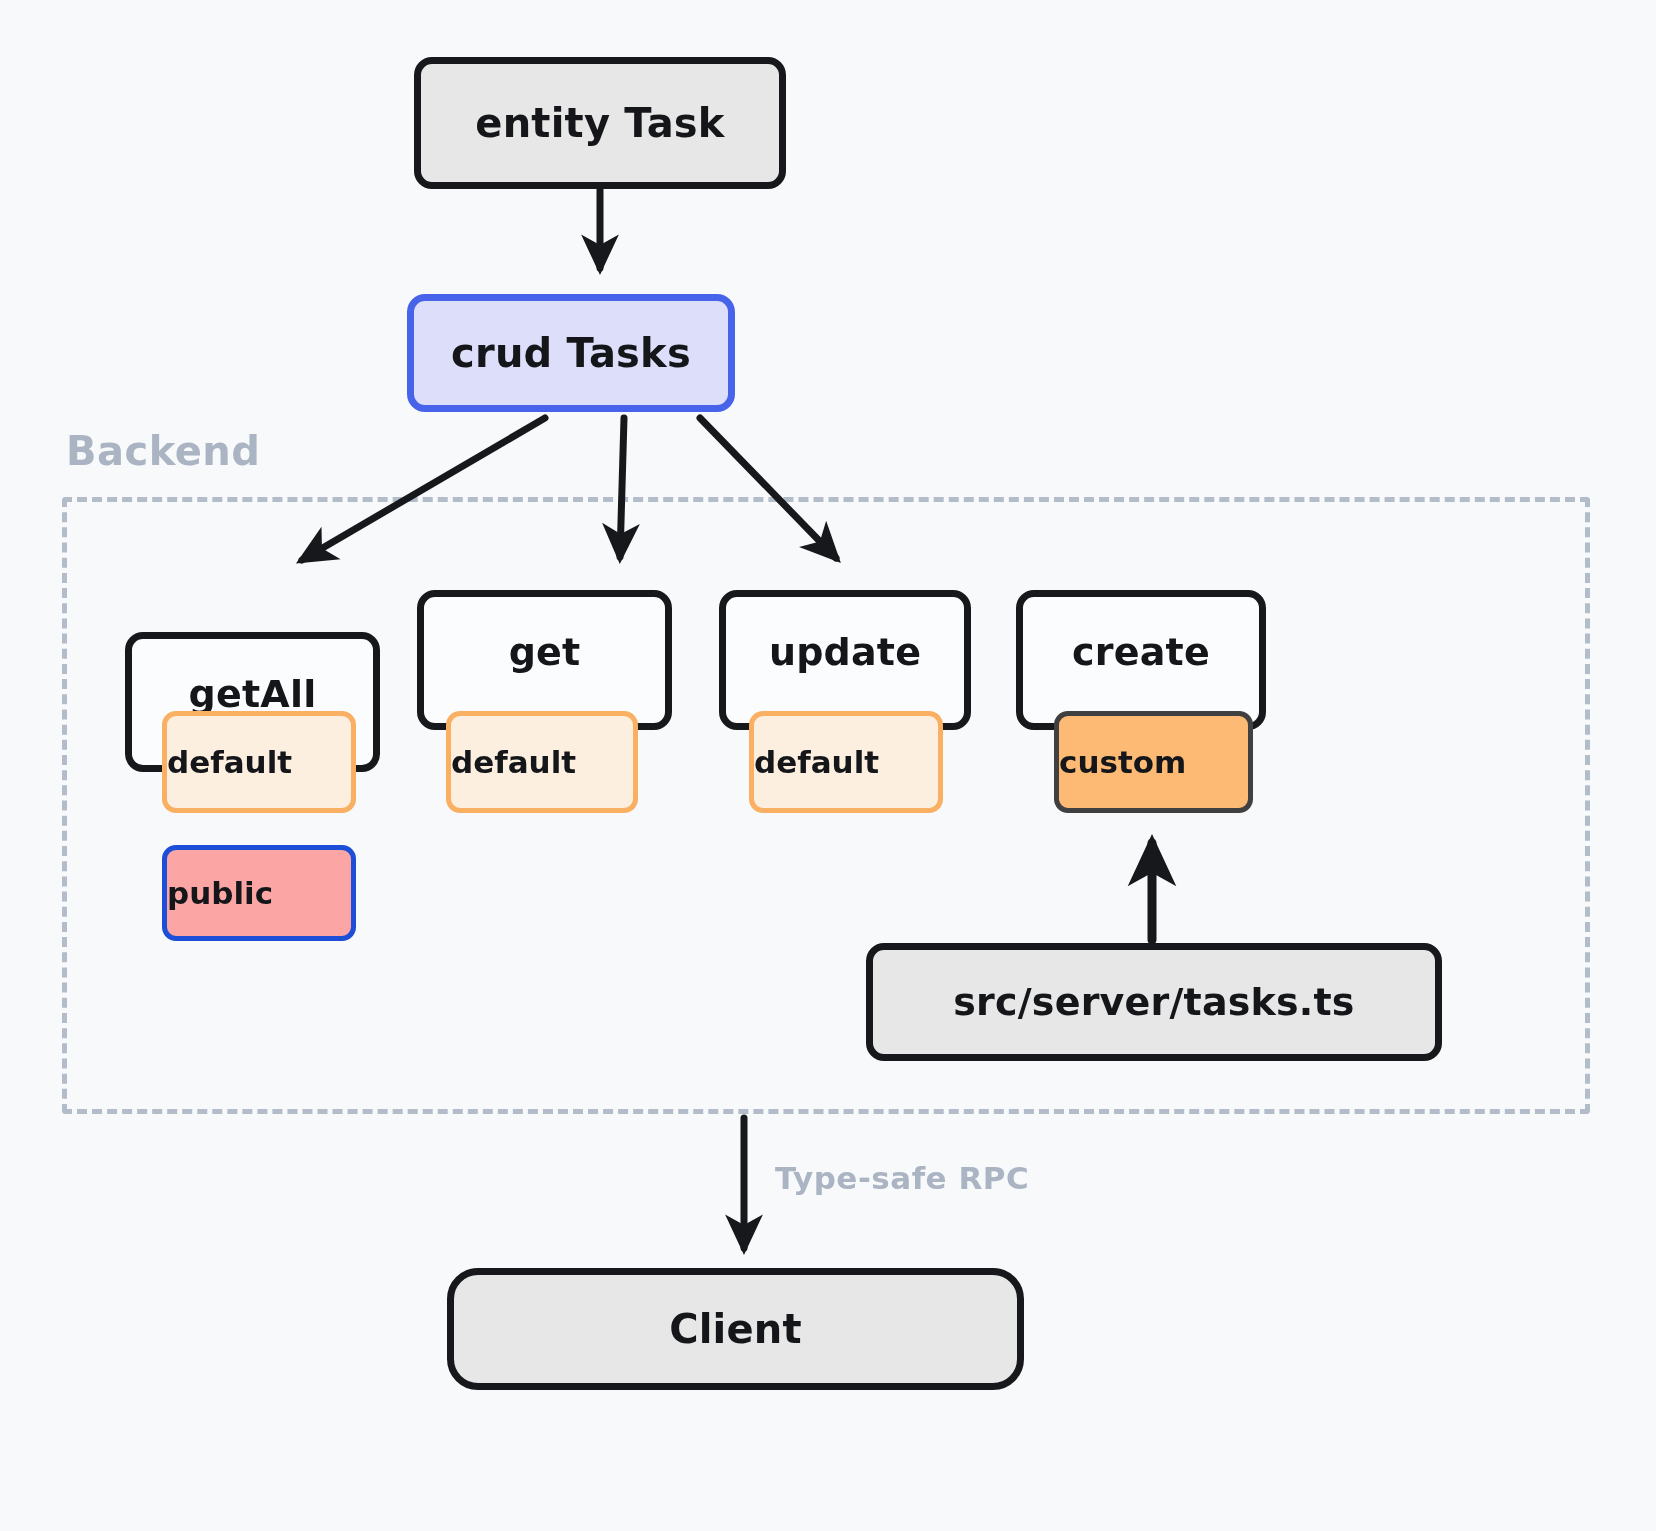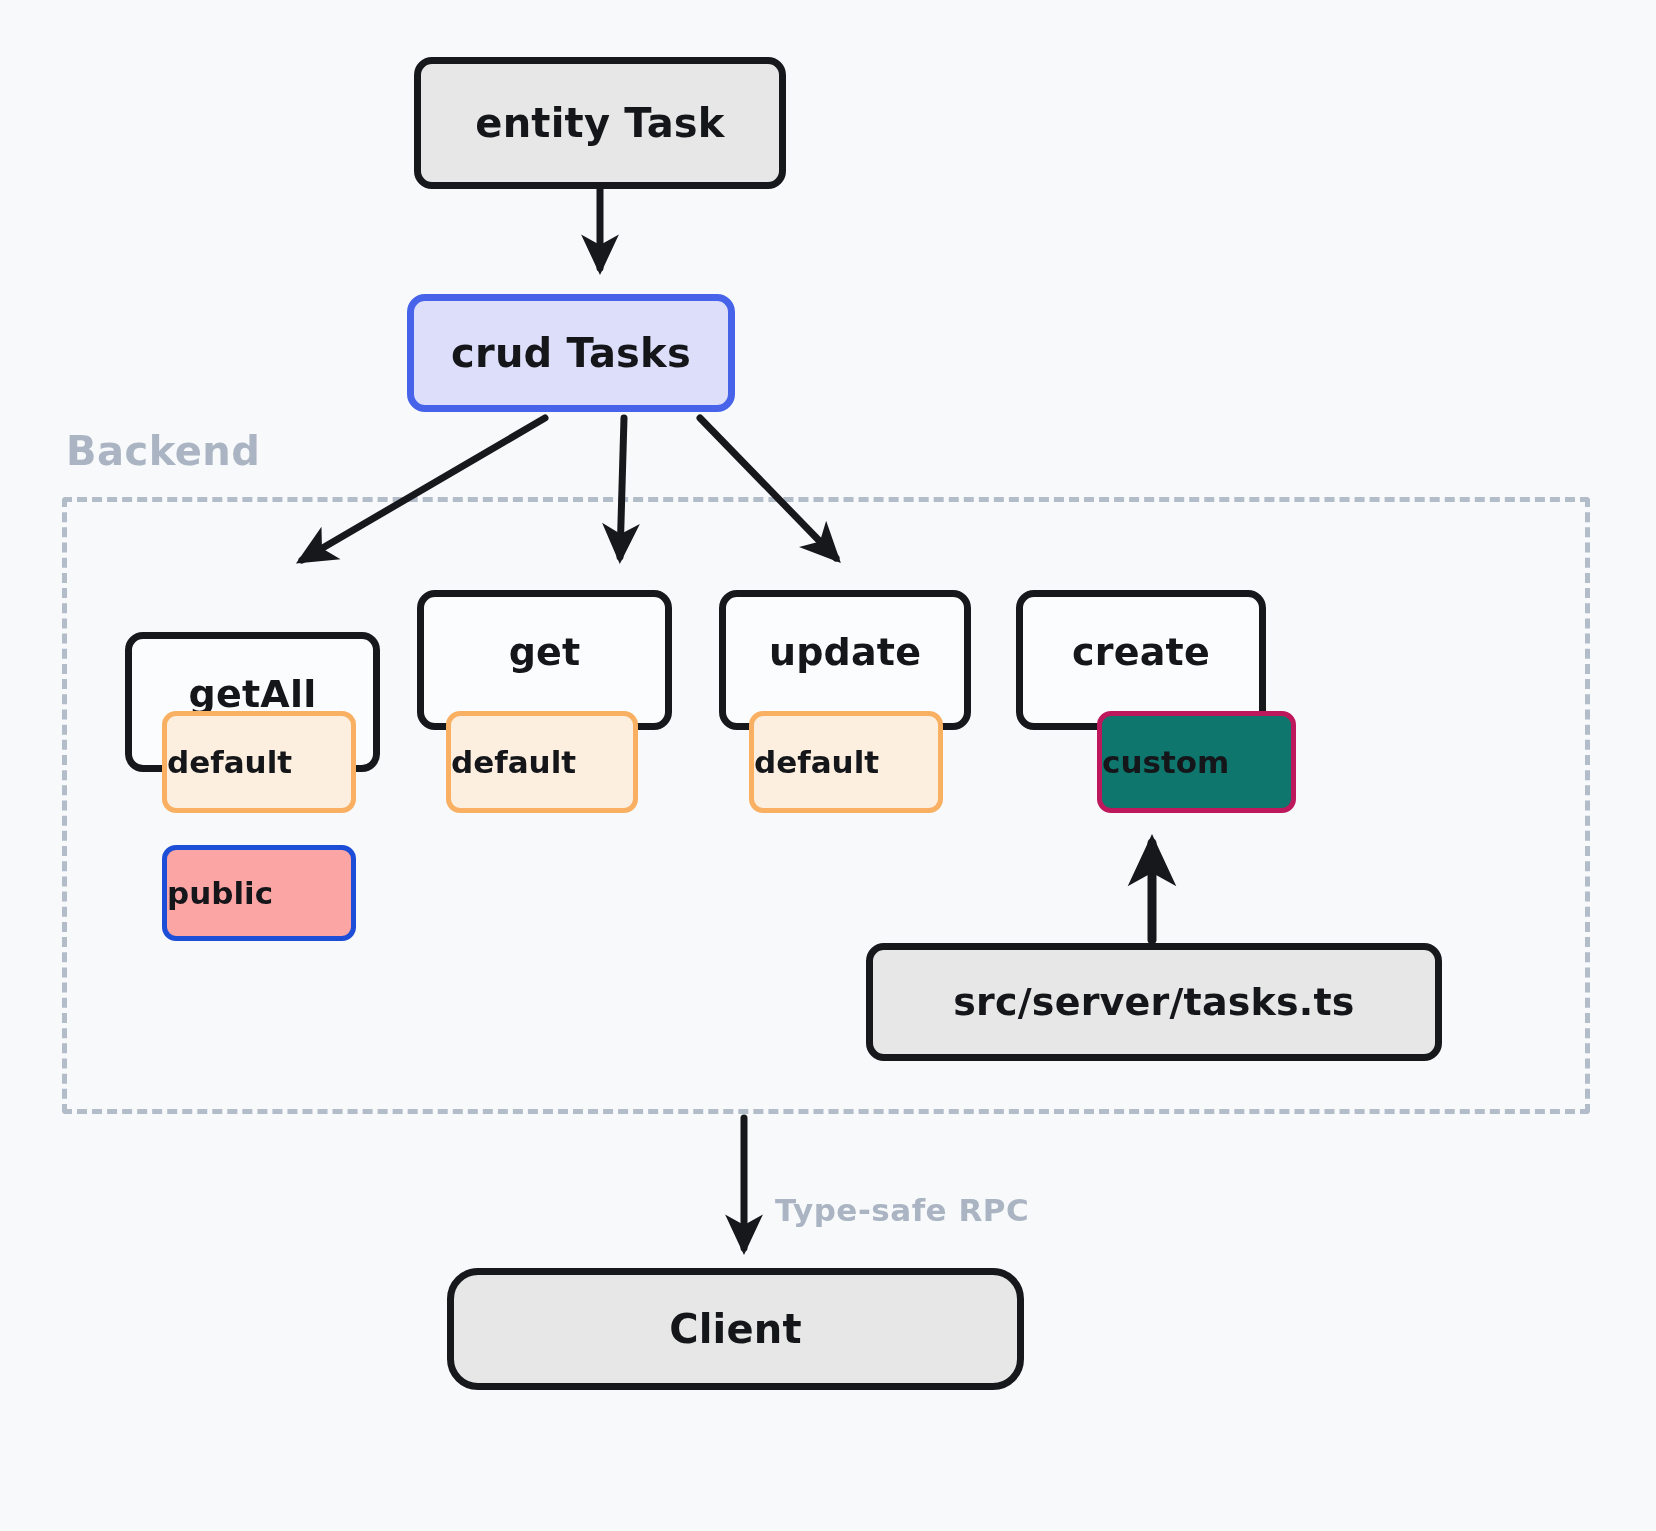--- a/index.html
+++ b/index.html
@@ -69,23 +69,22 @@
   }
   .badge-default {
     background: #fcefe0;
     border: 5px solid #f9b063;
   }
   .badge-public {
     background: #fca5a5;
     border: 5px solid #1d4ed8;
   }
   .badge-custom {
-    background: #0f766e;
-    border: 5px solid #be185d;
-    margin-left: 43px;
+    background: #fdba74;
+    border: 5px solid #404040;
   }
 
   .group-box {
     position: absolute;
     box-sizing: border-box;
     border: 5px dashed #b3bcc9;
     border-radius: 4px;
     background: transparent;
   }
   .group-label {
@@ -120,21 +119,21 @@
   #b-get         { left: 446px;  top: 711px;  width: 192px; height: 102px; font-size: 31px; }
   #b-update      { left: 749px;  top: 711px;  width: 194px; height: 102px; font-size: 31px; }
   #b-create      { left: 1054px; top: 711px;  width: 199px; height: 102px; font-size: 31px; }
   #b-public      { left: 162px;  top: 845px;  width: 194px; height: 96px;  font-size: 31px; }
 
   #n-file        { left: 866px;  top: 943px;  width: 576px; height: 118px; font-size: 38px; }
   #n-client      { left: 447px;  top: 1268px; width: 577px; height: 122px; font-size: 40px; border-radius: 31px; }
 
   #group-backend { left: 62px;   top: 497px;  width: 1528px; height: 617px; }
   #label-backend { left: 66px;   top: 428px;  font-size: 40px; }
-  #label-rpc     { left: 775px;  top: 1192px; font-size: 31px; }
+  #label-rpc     { left: 775px;  top: 1160px; font-size: 31px; }
 </style>
 </head>
 <body>
 
 <div id="canvas">
 
   <div class="group-box" id="group-backend"></div>
   <div class="group-label" id="label-backend">Backend</div>
 
   <svg class="edges" viewBox="0 0 1656 1531" xmlns="http://www.w3.org/2000/svg">

